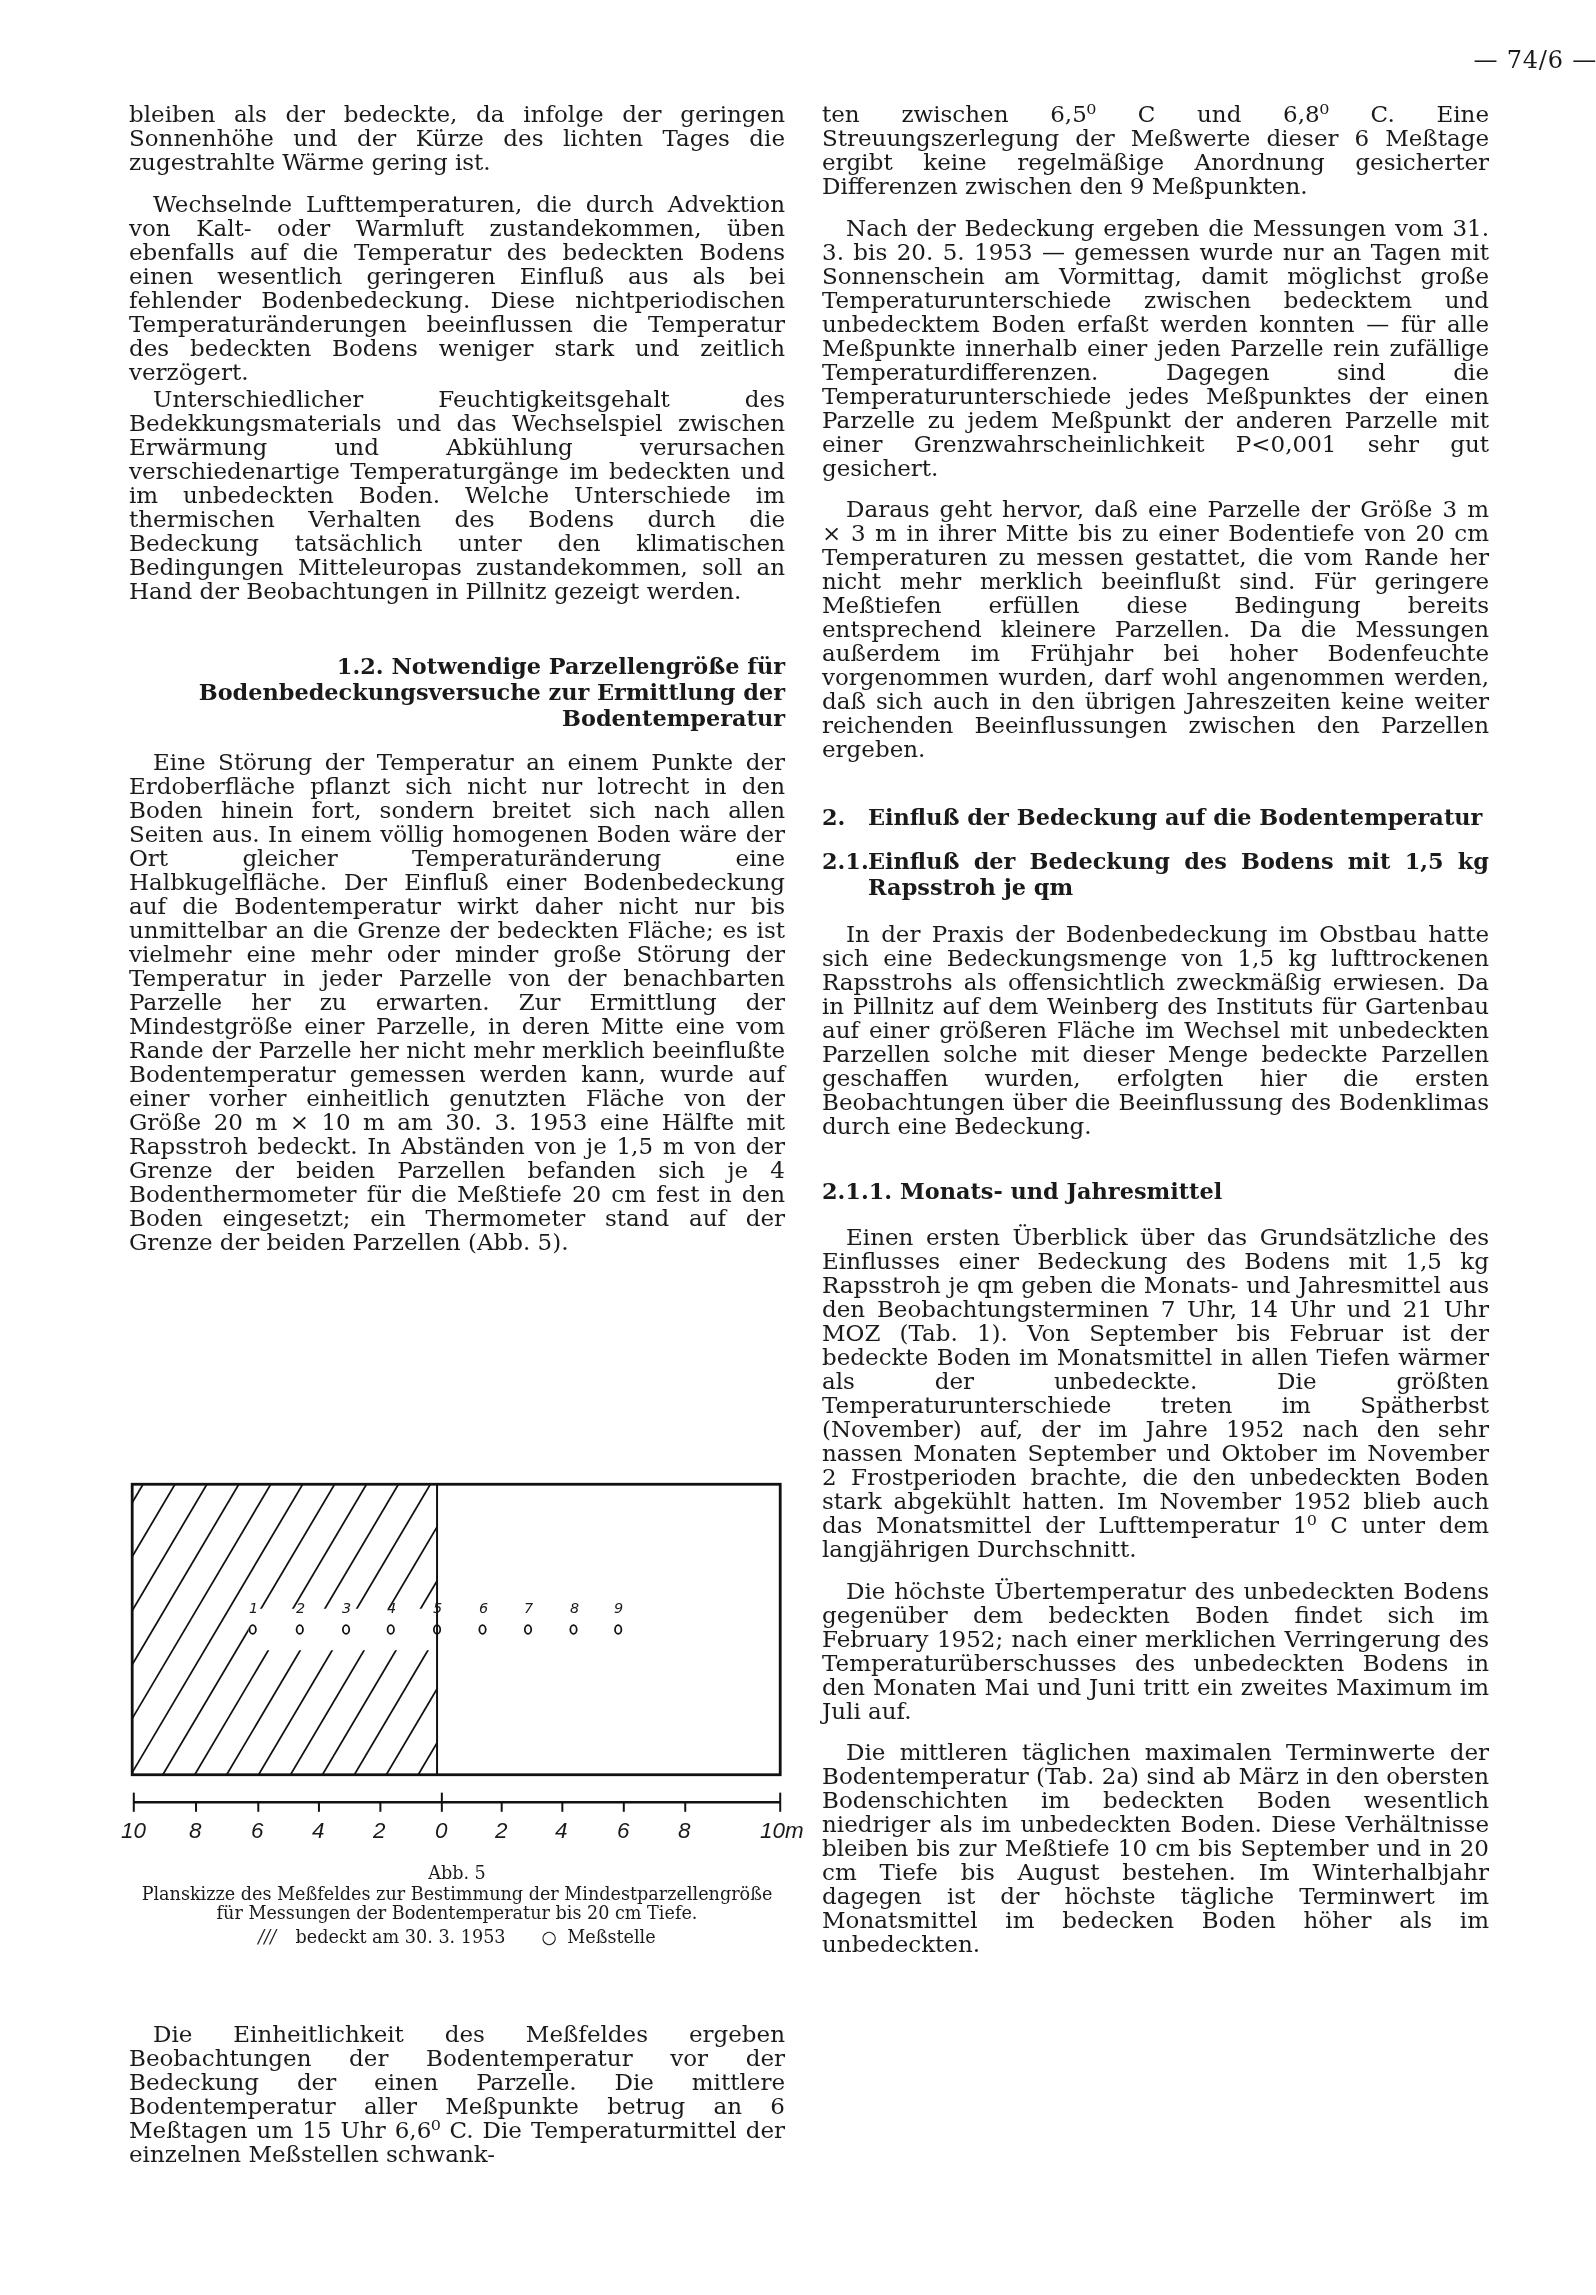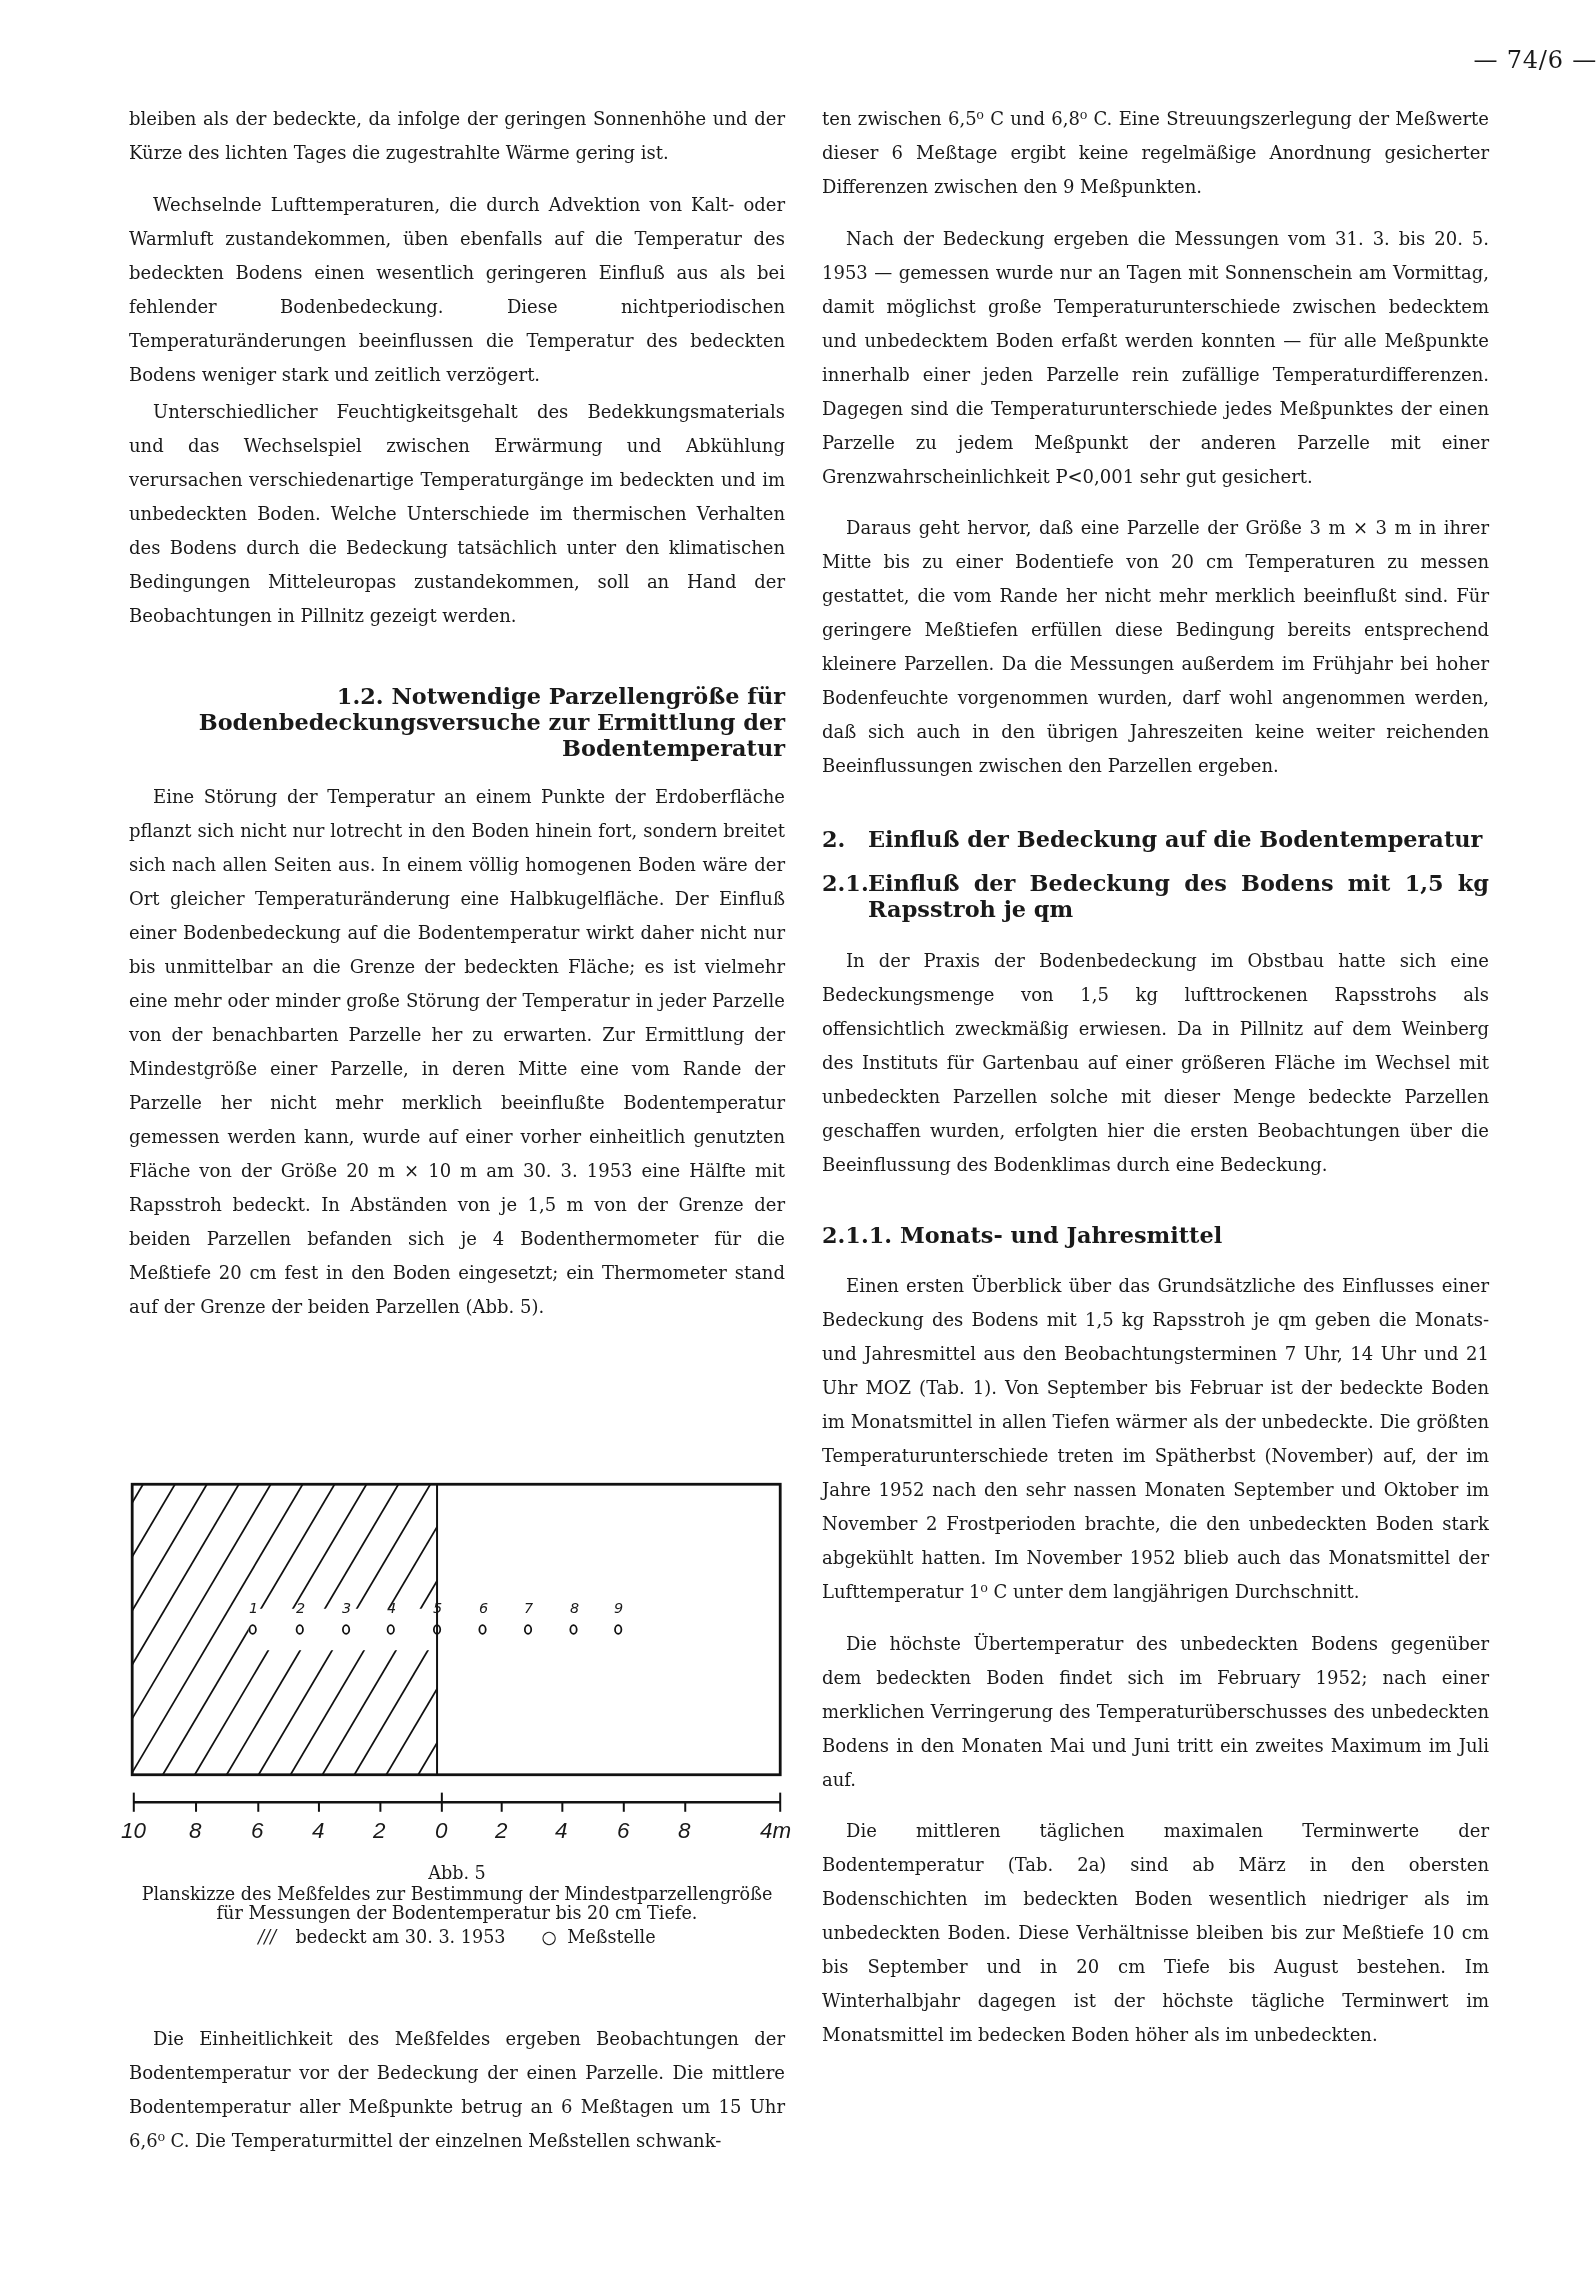--- a/index.html
+++ b/index.html
@@ -8,21 +8,21 @@
     font-family: "DejaVu Serif", "Liberation Serif", serif; color: #1a1a1a;
   }
   .page-number {
     position: absolute; top: 46px; left: 0; width: 1597px; text-align: right;
     font-size: 24px; letter-spacing: 0.8px;
   }
   .col { position: absolute; top: 102px; width: 656px; }
   .col-left { left: 129px; }
   .col-right { left: 822px; width: 667px; }
   .para {
-    font-size: 18px; line-height: 34px; text-align: justify; margin: 0 0 17.6px 0;
+    font-size: 23px; line-height: 24px; text-align: justify; margin: 0 0 17.6px 0;
     text-indent: 24px; hyphens: manual;
   }
   .para.cont { text-indent: 0; }
   .heading {
     font-weight: bold; font-size: 22.4px; line-height: 26px; margin: 0 0 19px 0;
     text-align: right;
   }
   .heading.left { text-align: left; }
   .heading .num { display: inline-block; }
   .heading.hang { display: flex; text-align: left; }
@@ -133,21 +133,21 @@
       <span style="position:absolute;left:-8px">10</span>
       <span style="position:absolute;left:60px">8</span>
       <span style="position:absolute;left:122px">6</span>
       <span style="position:absolute;left:183px">4</span>
       <span style="position:absolute;left:244px">2</span>
       <span style="position:absolute;left:306px">0</span>
       <span style="position:absolute;left:366px">2</span>
       <span style="position:absolute;left:426px">4</span>
       <span style="position:absolute;left:488px">6</span>
       <span style="position:absolute;left:549px">8</span>
-      <span style="position:absolute;left:631px">4m</span>
+      <span style="position:absolute;left:631px">10m</span>
     </div>
   </div>
 
   <div class="caption">
     <div class="cap-title">Abb. 5</div>
     <div class="cap-text">Planskizze des Meßfeldes zur Bestimmung der Mindestparzellengröße für Messungen der Bodentemperatur bis 20 cm Tiefe.</div>
     <div class="cap-legend">
       <span style="font-style:italic;margin-right:4.8px">///</span>
       <span style="margin-left:9px">bedeckt am 30. 3. 1953</span>
       <span style="margin-left:22.4px;margin-right:4.8px">○</span>

